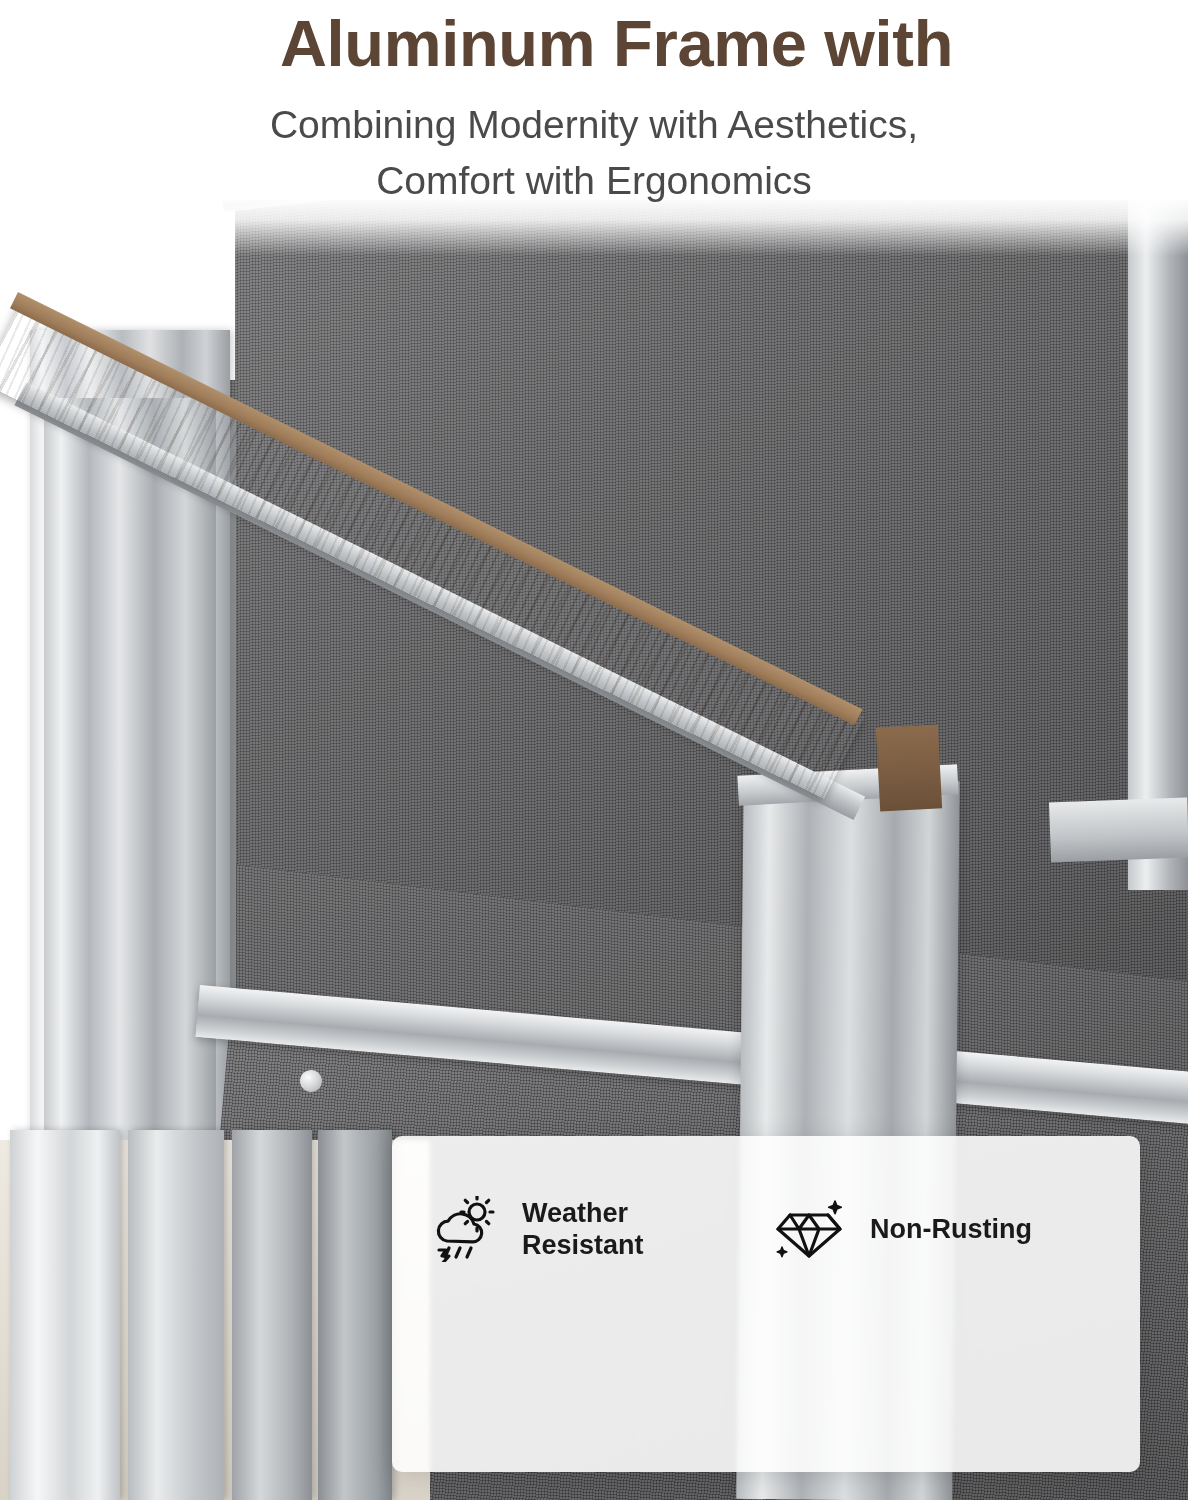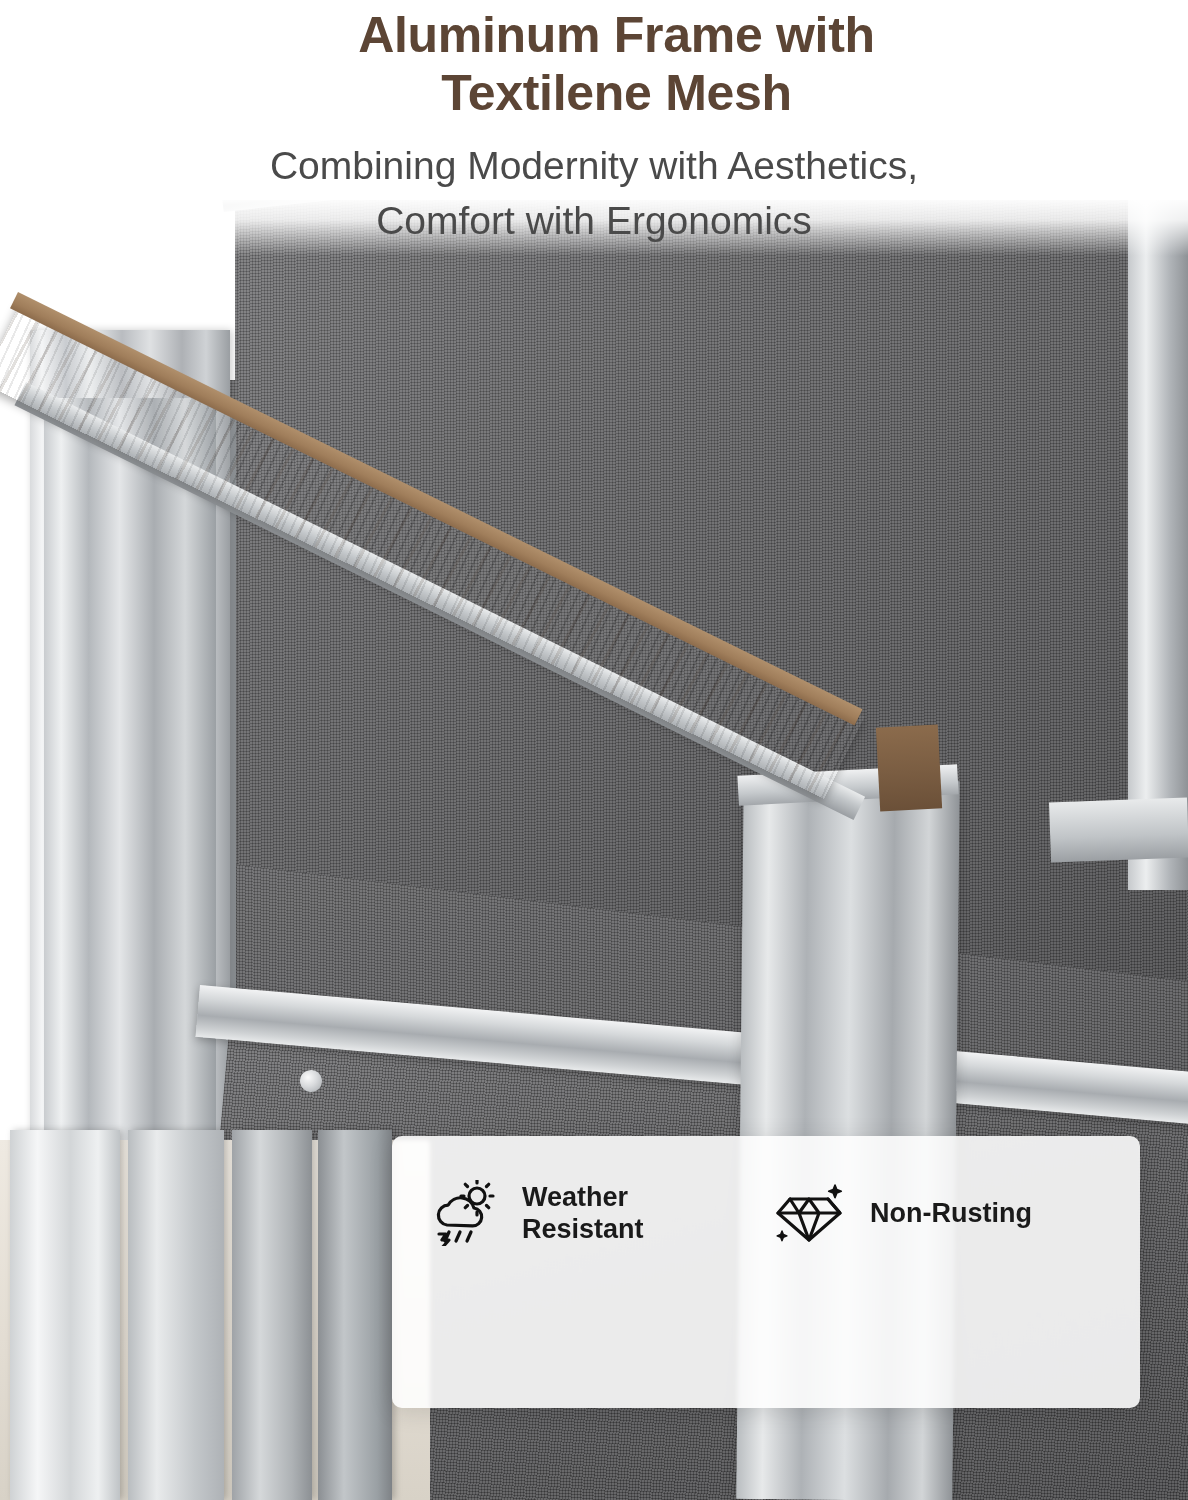--- a/index.html
+++ b/index.html
@@ -24,21 +24,21 @@
     top: 0; left: 0;
     width: 1188px;
     height: 232px;
     text-align: center;
     z-index: 40;
     pointer-events: none;
   }
   .headline {
     margin: 0;
     padding-top: 6px;
-    font-size: 50px;
+    font-size: 65px;
     line-height: 1.16;
     font-weight: bold;
     color: #5c4535;
     letter-spacing: -0.3px;
     padding-left: 45px;
   }
   .headline .l2 { display: block; }
   .subhead {
     margin: 16px 0 0 0;
     font-size: 39px;
@@ -329,21 +329,21 @@
   .fb2 { left: 128px; width: 96px;  background: linear-gradient(to right, #b9bdc0 0%, #e9ebec 30%, #c3c7ca 70%, #aeb2b6 100%); }
   .fb3 { left: 232px; width: 80px;  background: linear-gradient(to right, #9fa3a7 0%, #d5d8da 35%, #aeb2b5 75%, #8c9094 100%); }
   .fb4 { left: 318px; width: 74px;  background: linear-gradient(to right, #8b8f93 0%, #c2c6c9 35%, #9aa0a4 80%, #7e8286 100%); }
 
   
   .feature-card {
     position: absolute;
     left: 392px;
     top: 1136px;
     width: 748px;
-    height: 272px;
+    height: 336px;
     background: rgba(255,255,255,0.88);
     border-radius: 10px;
     box-shadow: 0 4px 24px rgba(0,0,0,0.12);
     z-index: 38;
     display: grid;
     grid-template-columns: 1fr 1fr;
     grid-template-rows: 1fr 1fr;
     padding: 18px 26px;
     box-sizing: border-box;
     backdrop-filter: blur(2px);
@@ -415,21 +415,20 @@
       <div class="fan-blade fb4"></div>
     </div>
 
     <div class="top-white-fade"></div>
     <div class="top-white"></div>
   </div>
 
   <div class="header">
     <h1 class="headline">
       <span>Aluminum Frame with</span>
-      <span class="l2">Textilene Mesh</span>
     </h1>
     <p class="subhead">
       <span>Combining Modernity with Aesthetics,</span>
       <span class="l2">Comfort with Ergonomics</span>
     </p>
   </div>
 
   <div class="feature-card">
 
     <div class="feature">

